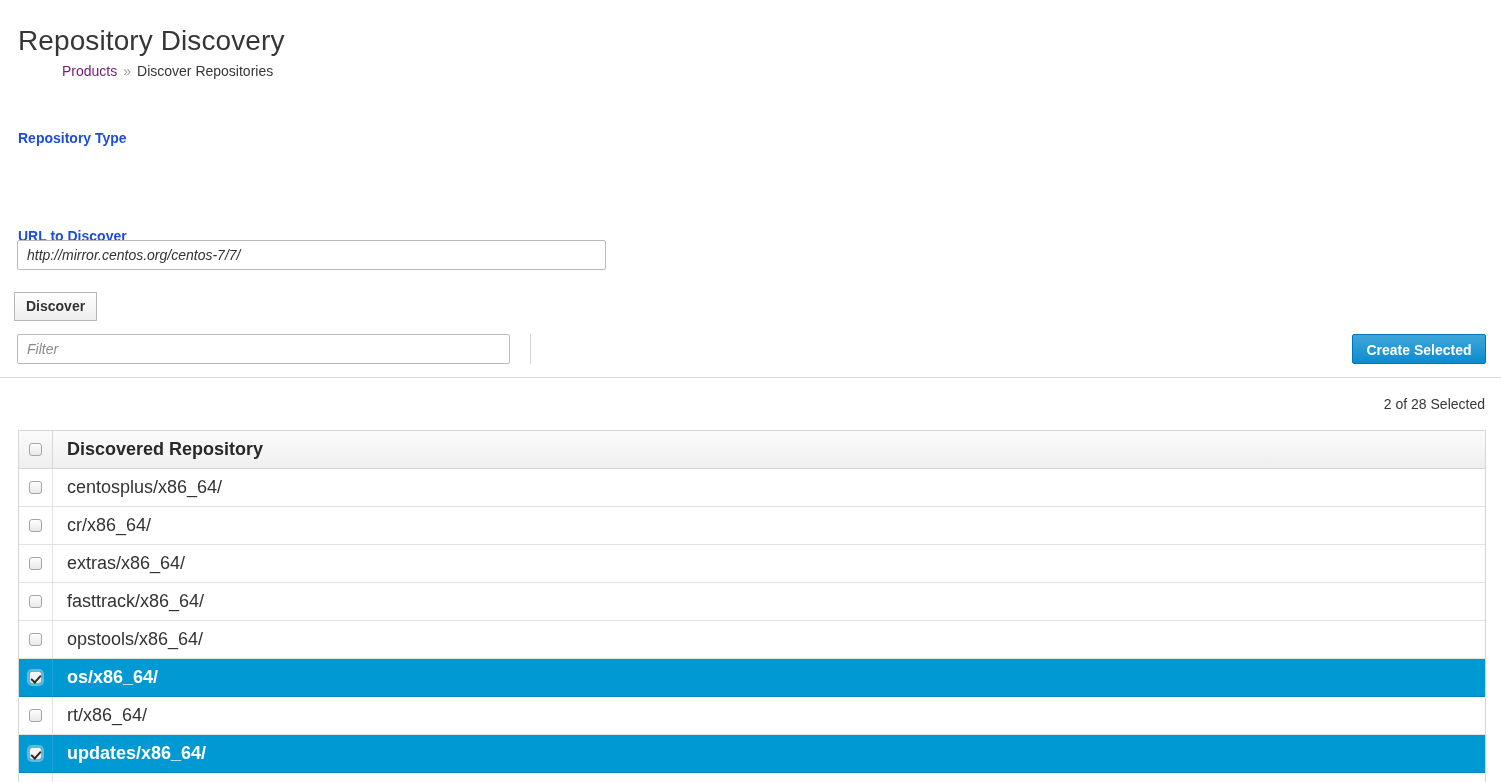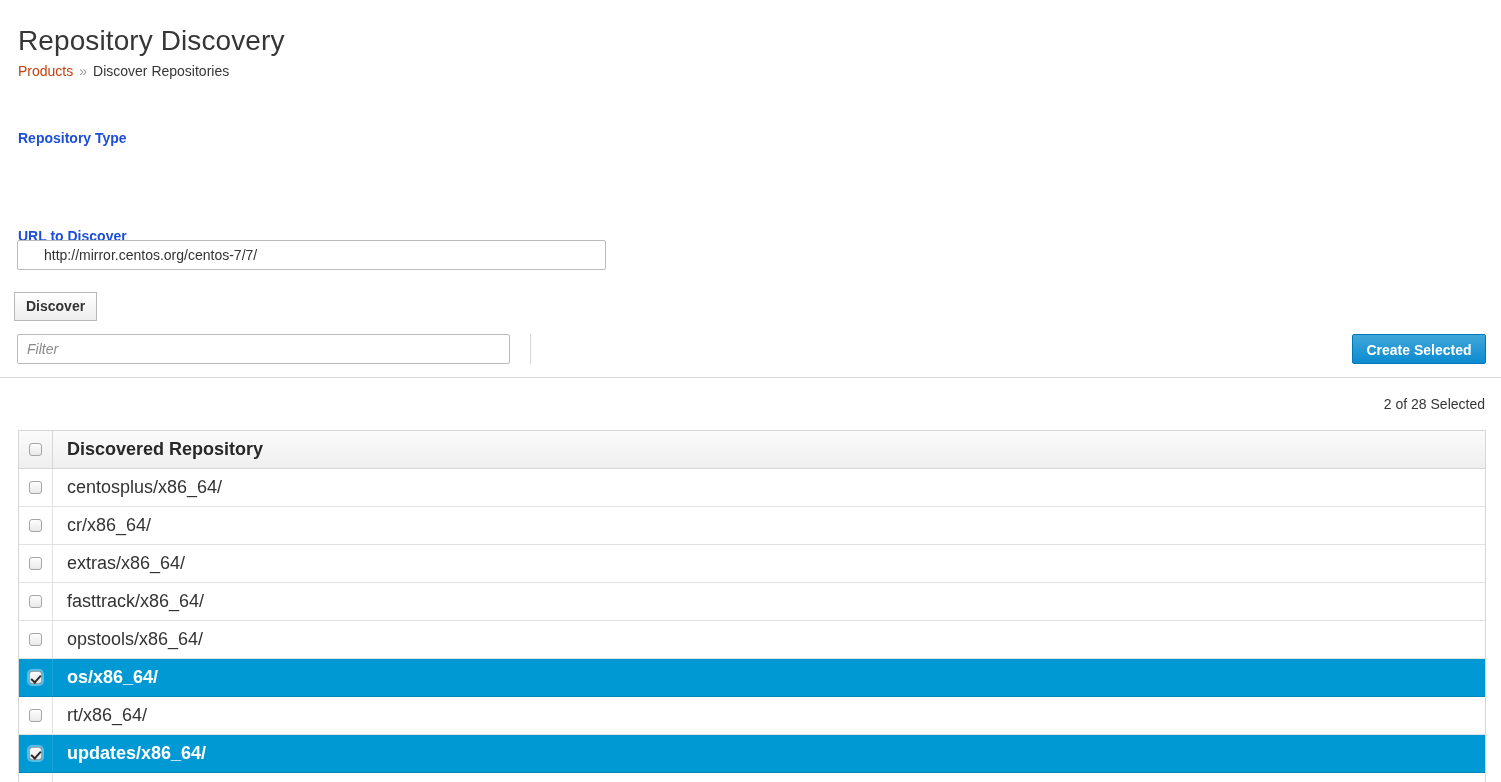--- a/index.html
+++ b/index.html
@@ -17,43 +17,44 @@
   .page-title {
     position: absolute; left: 18px; top: 6px;
     font-size: 28px; font-weight: 300;
     color: #363636; letter-spacing: .1px;
     white-space: nowrap;
   }
   .breadcrumb {
     position: absolute; left: 18px; top: 63px;
     font-size: 14px; white-space: nowrap;
   }
-  .breadcrumb .crumb-link { color: #c2410c; text-decoration: none; }
+  .breadcrumb .crumb-link { color: #701a75; text-decoration: none; margin-left: 44px; }
   .breadcrumb .crumb-sep { color: #9c9c9c; margin: 0 6px; }
   .breadcrumb .crumb-current { color: #363636; }
 
   
   .form-label {
     position: absolute; left: 18px;
     font-size: 14px; font-weight: bold; color: #1d4ed8;
     white-space: nowrap;
   }
   #label-repo-type { top: 130px; }
   #label-url { top: 228px; }
 
   .field {
     position: absolute; left: 17px;
     width: 589px; height: 30px;
     border: 1px solid #bbbbbb;
     border-radius: 2px;
     background: #ffffff;
     font-family: "Liberation Sans", sans-serif;
     font-size: 14px; color: #333333;
-    padding: 0 26px;
+    padding: 0 9px;
     line-height: 28px;
+    font-style: italic;
   }
   #select-repo-type {
     top: 158px;
     -webkit-appearance: none; appearance: none;
     padding-right: 26px;
   }
   .select-wrap { position: absolute; left: 17px; top: 158px; width: 589px; height: 30px; }
   .select-wrap .field { position: absolute; left: 0; top: 0; }
   .select-arrows {
     position: absolute; right: 9px; top: 7px;

